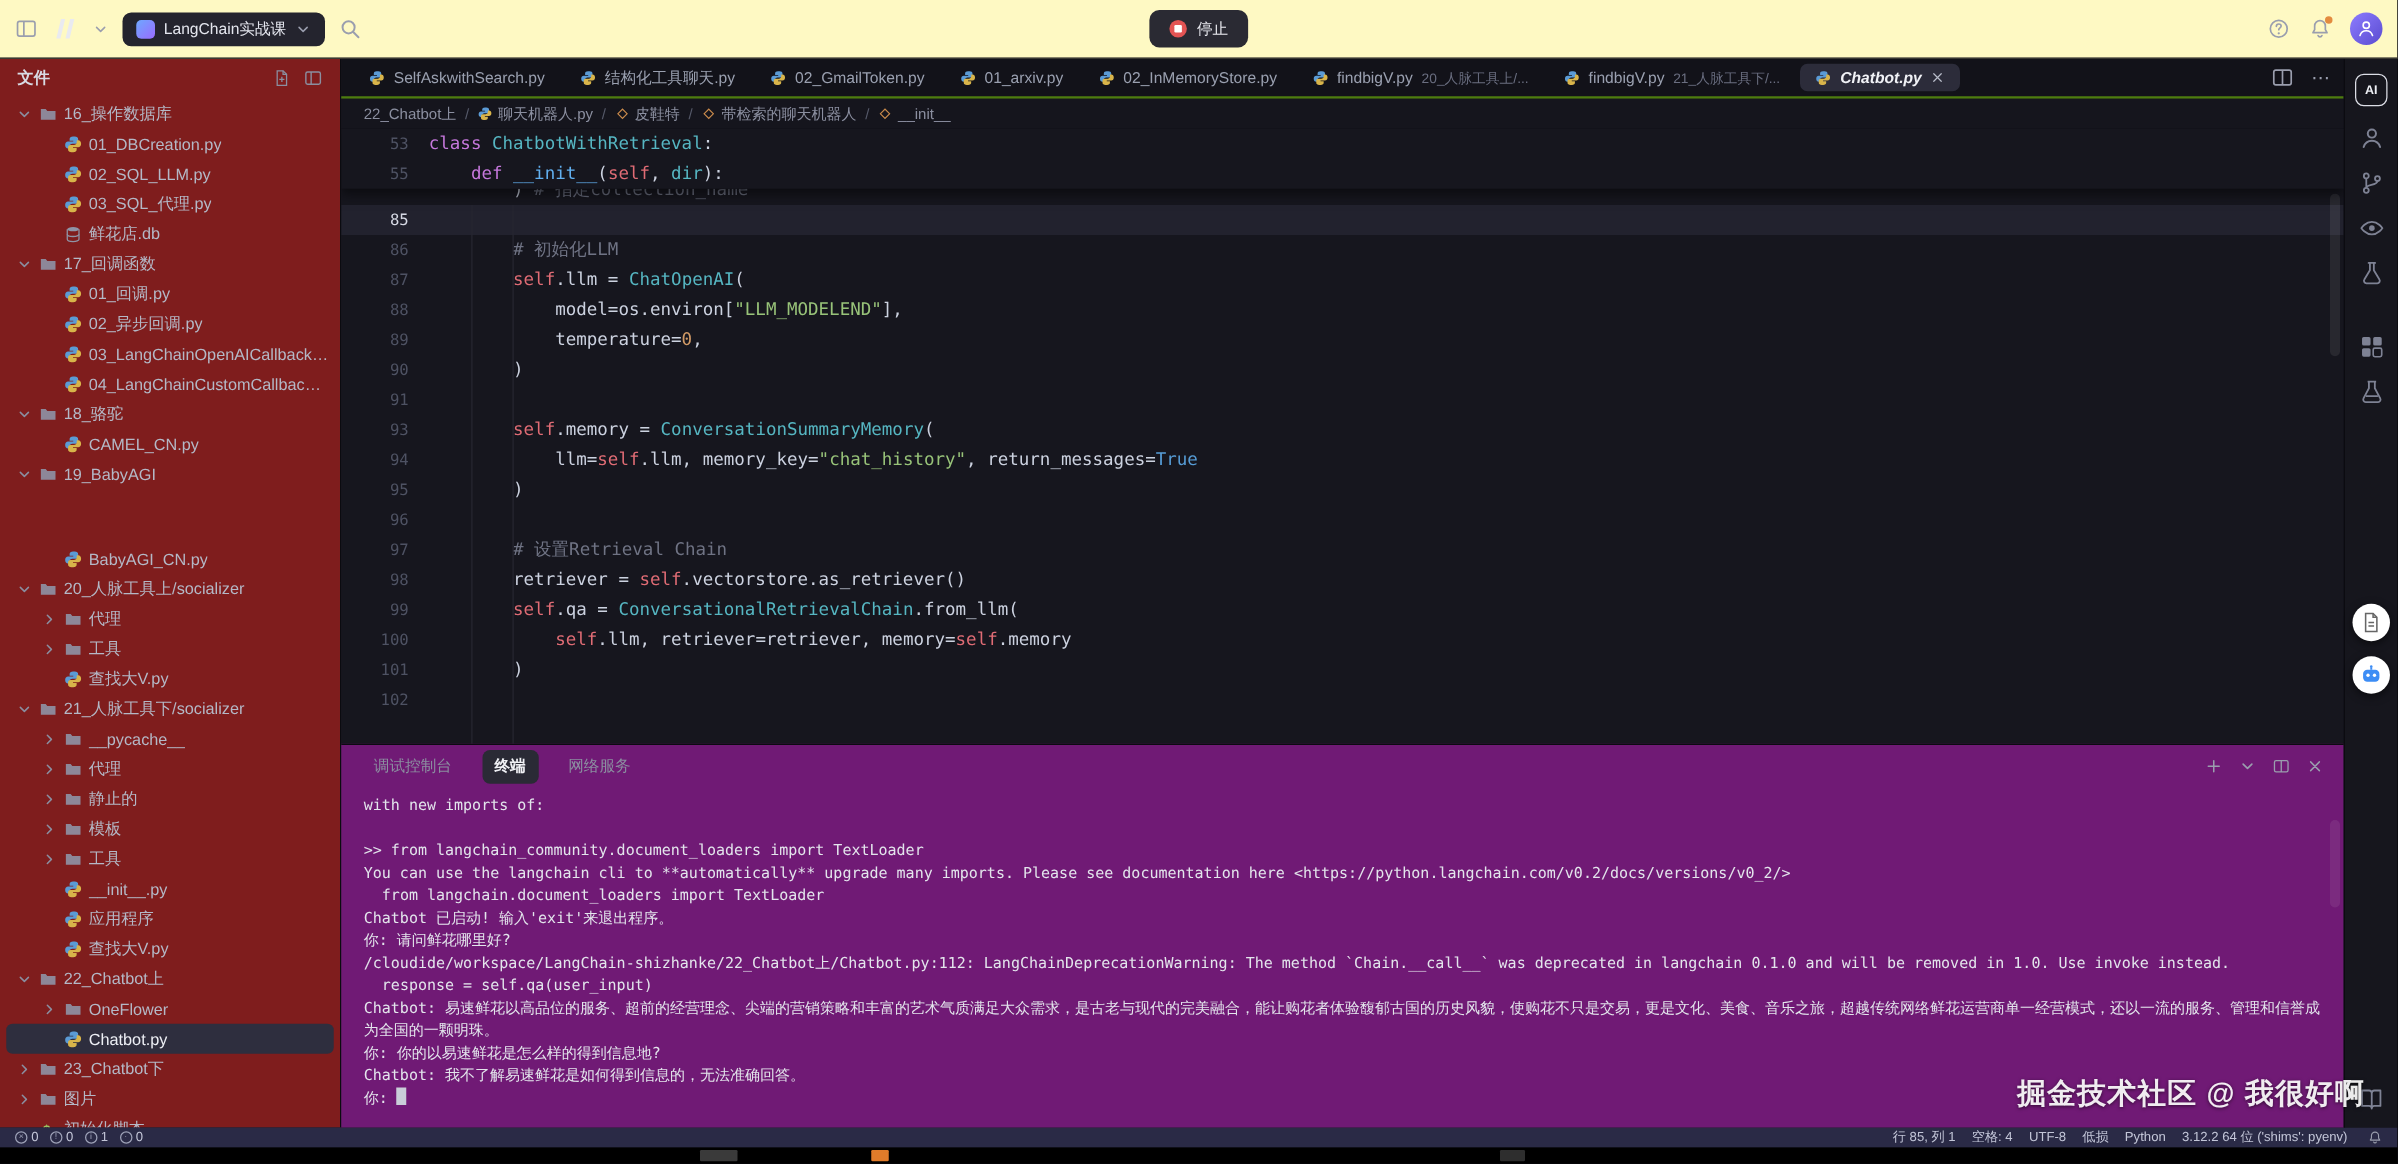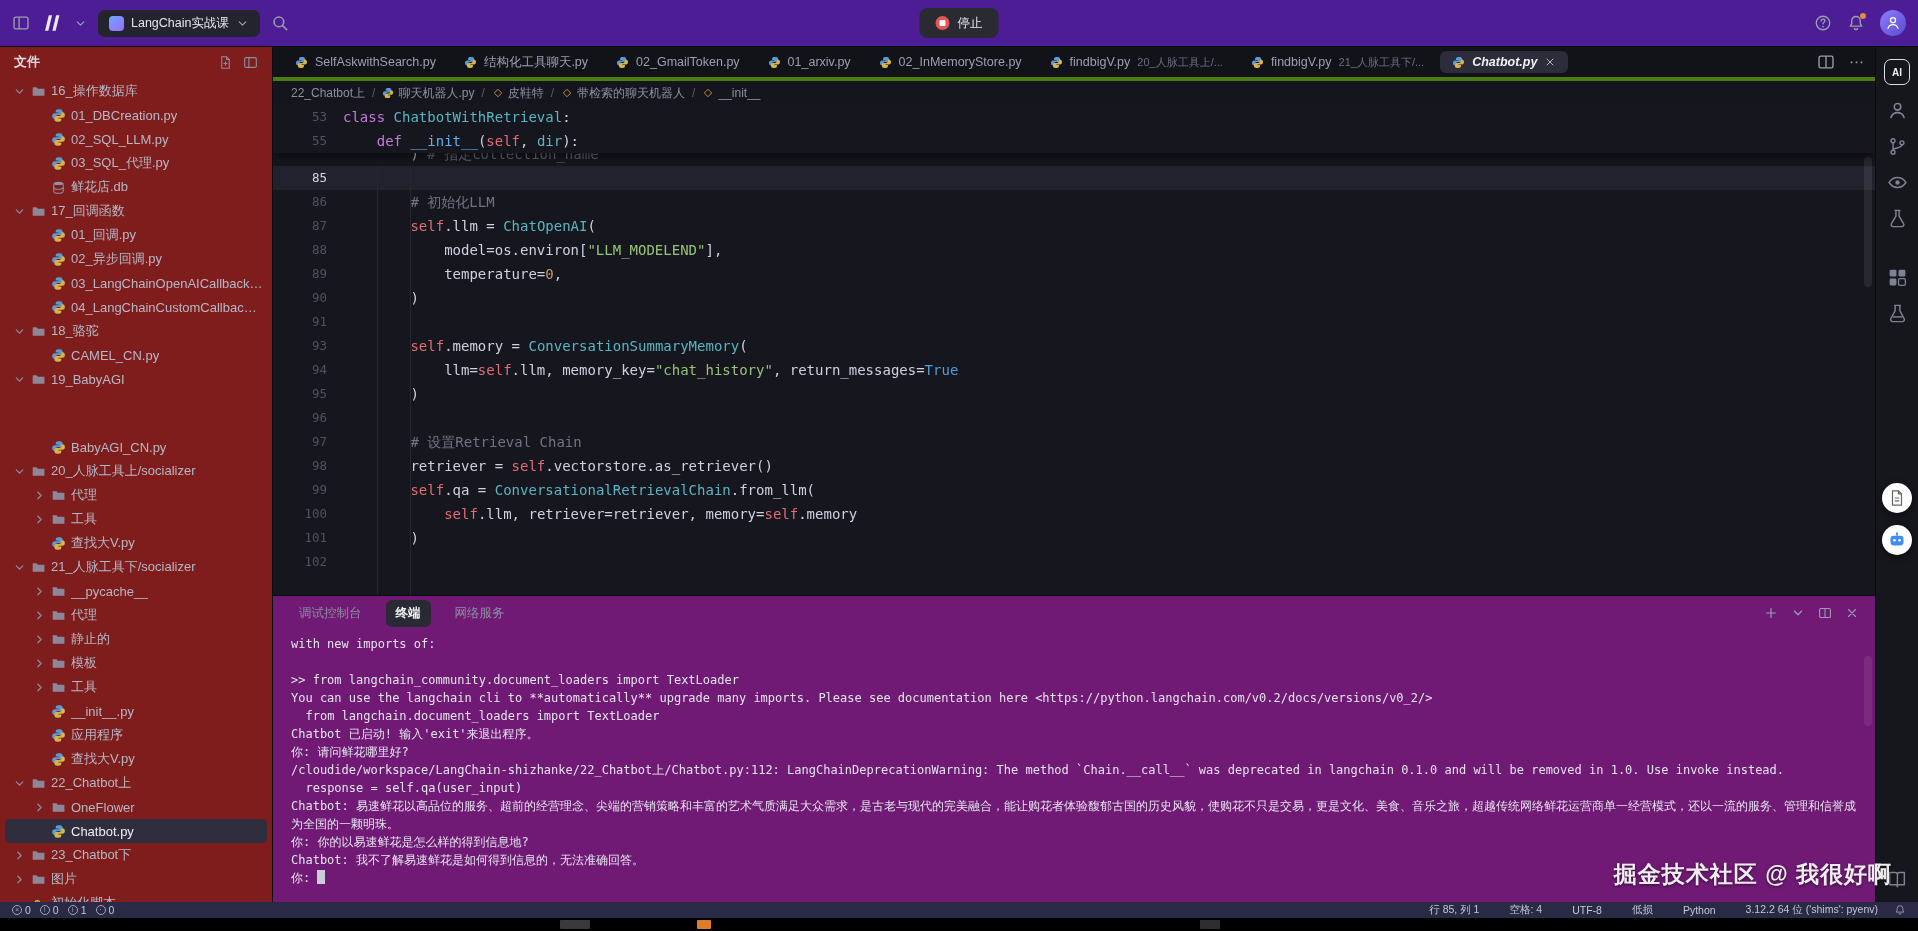--- a/index.html
+++ b/index.html
@@ -1,20 +1,20 @@
 <!DOCTYPE html>
 <html style="--stop-red: #e35454; --statusbar-bg: #2a2a46;"><head>
 <meta charset="utf-8">
 <style>
   html,body{margin:0;padding:0;background:#000;}
   body{width:1918px;height:931px;overflow:hidden;font-family:"Liberation Sans",sans-serif;-webkit-font-smoothing:antialiased;}
   .app{width:1918px;height:931px;position:relative;display:flex;flex-direction:column;background:#14141c;color:#c9cdd8;}
 
   
-  .titlebar{height:46px;flex:none;display:flex;align-items:center;background:#4c1d95;border-bottom:1px solid #0b0b10;padding:0 12px;position:relative;z-index:20;}
+  .titlebar{height:46px;flex:none;display:flex;align-items:center;background:#fef9c3;border-bottom:1px solid #0b0b10;padding:0 12px;position:relative;z-index:20;}
   .tb-left{display:flex;align-items:center;gap:11px;}
   .tbicon{display:inline-flex;width:18px;height:18px;color:#9a9eae;align-items:center;justify-content:center;flex:none;}
   .tbicon svg{width:100%;height:100%;}
   .tbicon.small{width:13px;height:13px;}
   .logo{width:22px;height:22px;display:inline-flex;}
   .logo svg{width:100%;height:100%;}
   .project-pill{display:flex;align-items:center;gap:7px;background:#24242e;border-radius:7px;padding:5px 11px;font-size:12.5px;color:#e4e6ee;cursor:default;}
   .proj-ic{width:15px;height:15px;border-radius:4px;background:linear-gradient(135deg,#6ea8ff,#9a6bff);flex:none;}
   .stop-btn{position:absolute;left:50%;transform:translateX(-50%);top:8px;height:30px;display:flex;align-items:center;gap:8px;background:var(--stop-bg,#2a2a33);border:none;border-radius:8px;padding:0 16px;color:#e8e9ef;font-size:12.5px;font-family:inherit;}
   .stop-ic{width:14px;height:14px;border-radius:50%;background:var(--stop-red,#e35454);position:relative;flex:none;}
@@ -42,21 +42,21 @@
   .chev{width:13px;height:13px;color:#8a8ea0;}
   .chev-sp{width:13px;flex:none;display:inline-block;}
   .fold{color:#8f94a6;}
   .fic{color:#8f94a6;}
   .fic.md{color:#7aa3d8;}
   .fic.sh{color:#9ccc65;}
   .tree-label{overflow:hidden;text-overflow:ellipsis;text-align:right;}
 
   
   .center{flex:1;display:flex;flex-direction:column;min-width:0;background:#16161e;}
-  .tabbar{height:30px;flex:none;display:flex;align-items:center;background:#121219;border-bottom:4px solid #4d7c0f;padding:0 10px;font-size:12.5px;color:#9aa0b0;}
+  .tabbar{height:30px;flex:none;display:flex;align-items:center;background:#121219;border-bottom:2px solid #4d7c0f;padding:0 10px;font-size:12.5px;color:#9aa0b0;}
   .tabs{display:flex;align-items:center;gap:4px;overflow:hidden;}
   .tab{display:flex;align-items:center;gap:7px;padding:4px 12px;border-radius:6px;white-space:nowrap;}
   .tab .tabic{width:13px;height:13px;}
   .tab.active{background:#2c2c3a;color:#f1f2f6;}
   .tab.active .tab-label{font-style:italic;font-weight:700;}
   .tab .suffix{font-size:11px;color:#6a6e80;}
   .tab .closeic{width:12px;height:12px;color:#b9bdca;}
   .tab-actions{margin-left:auto;display:flex;align-items:center;gap:14px;color:#8b8fa0;}
   .dots{font-size:15px;letter-spacing:1px;width:auto;}
 
@@ -109,21 +109,21 @@
   .float-wrap{position:absolute;top:436px;left:50%;transform:translateX(-50%);display:flex;flex-direction:column;gap:12px;}
   .float-btn{width:30px;height:30px;border-radius:50%;background:#fff;box-shadow:0 2px 7px rgba(0,0,0,.55);display:flex;align-items:center;justify-content:center;color:#666;}
   .float-btn svg{width:18px;height:18px;}
   .strip-bottom{position:absolute;bottom:12px;left:50%;transform:translateX(-50%);}
 
   
   .statusbar{height:16px;flex:none;display:flex;align-items:center;background:var(--statusbar-bg,#2a2a46);padding:0 12px;font-size:10.5px;color:#c3c6d8;gap:16px;}
   .badges{display:flex;align-items:center;gap:9px;}
   .pbadge{display:flex;align-items:center;gap:3px;}
   .pcirc{width:10px;height:10px;border:1px solid #9ea2b8;border-radius:50%;font-size:7px;line-height:8px;display:flex;align-items:center;justify-content:center;color:#9ea2b8;box-sizing:border-box;}
-  .status-items{margin-left:auto;display:flex;align-items:center;gap:30px;white-space:nowrap;}
+  .status-items{margin-left:auto;display:flex;align-items:center;gap:13px;white-space:nowrap;}
   .statusbar .tbicon{width:12px;height:12px;}
 
   
   .sliver{height:13px;flex:none;background:#000;position:relative;}
   .sl{position:absolute;top:2px;height:9px;border-radius:1px;}
   .s1{left:560px;width:30px;background:#3a3a3a;}
   .s2{left:697px;width:14px;background:#e07b2a;}
   .s3{left:1200px;width:20px;background:#2e2e2e;}
 
   .watermark{position:absolute;right:26px;bottom:41px;font-size:23px;font-weight:600;letter-spacing:1px;color:rgba(255,255,255,.92);text-shadow:0 1px 3px rgba(0,0,0,.6);z-index:50;}

